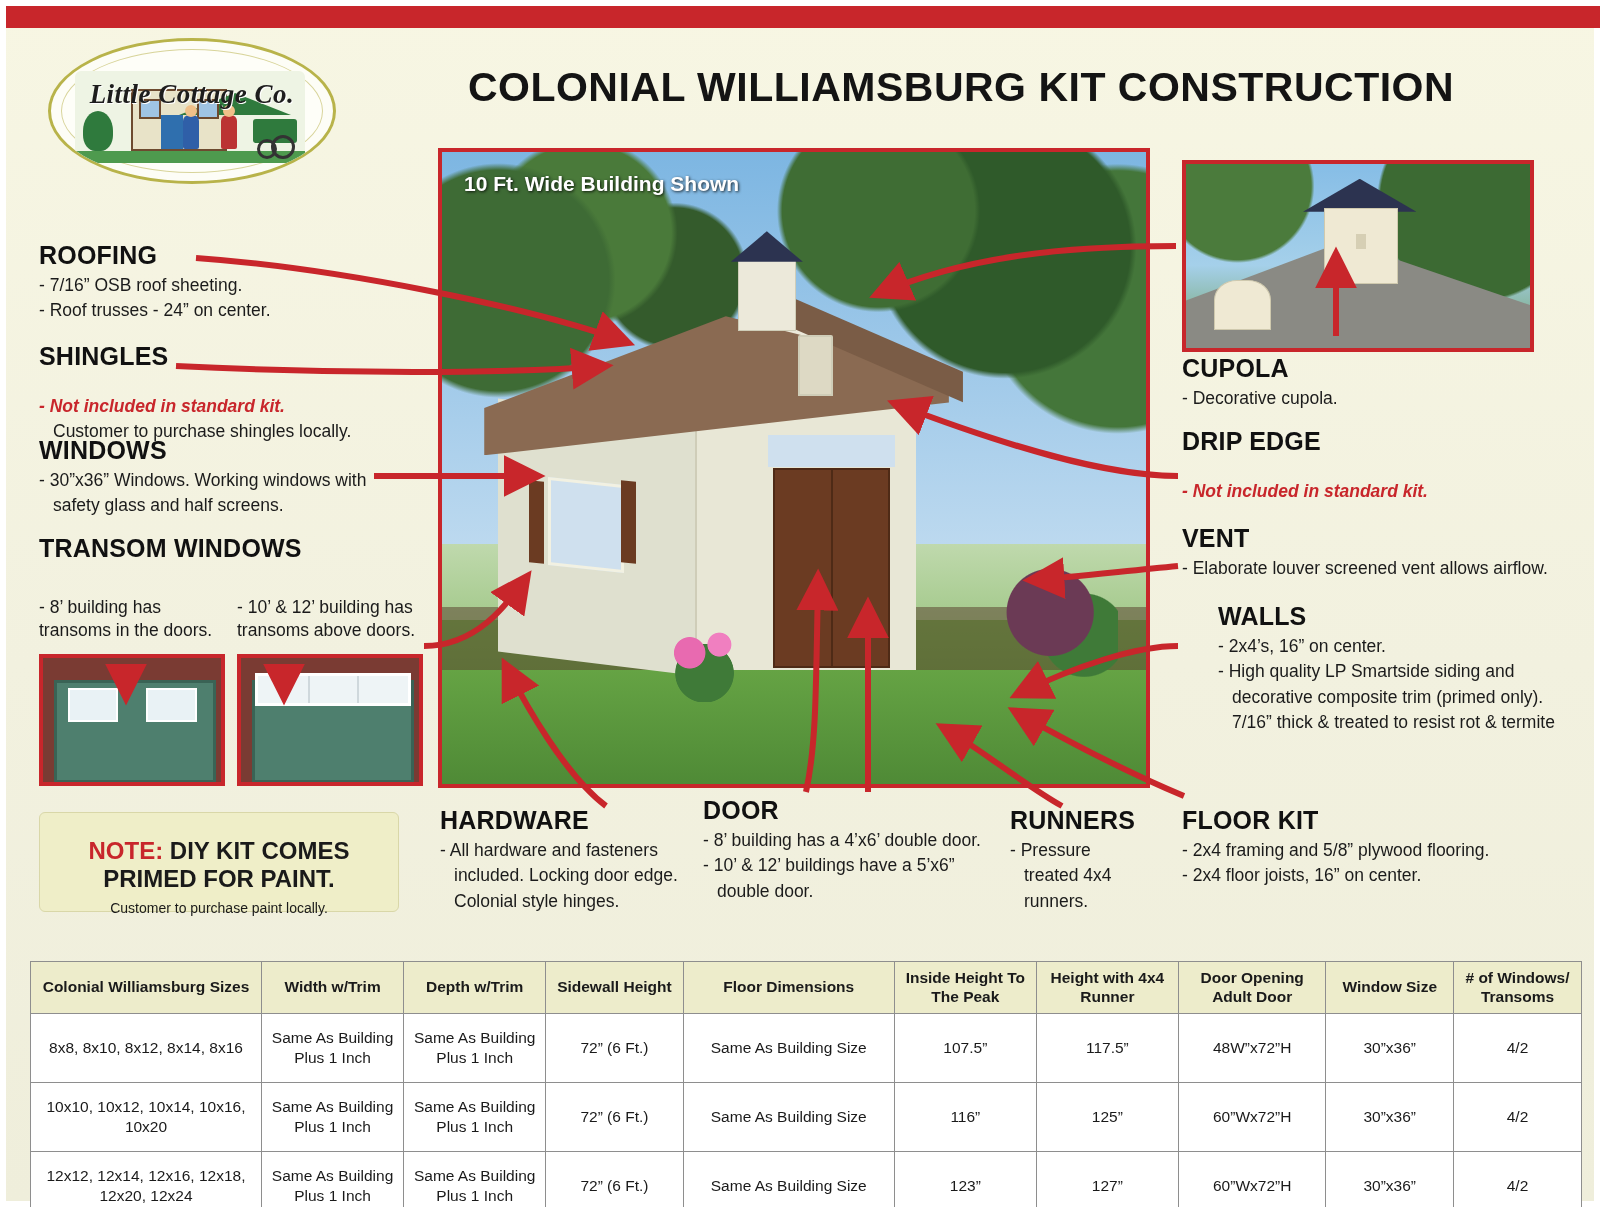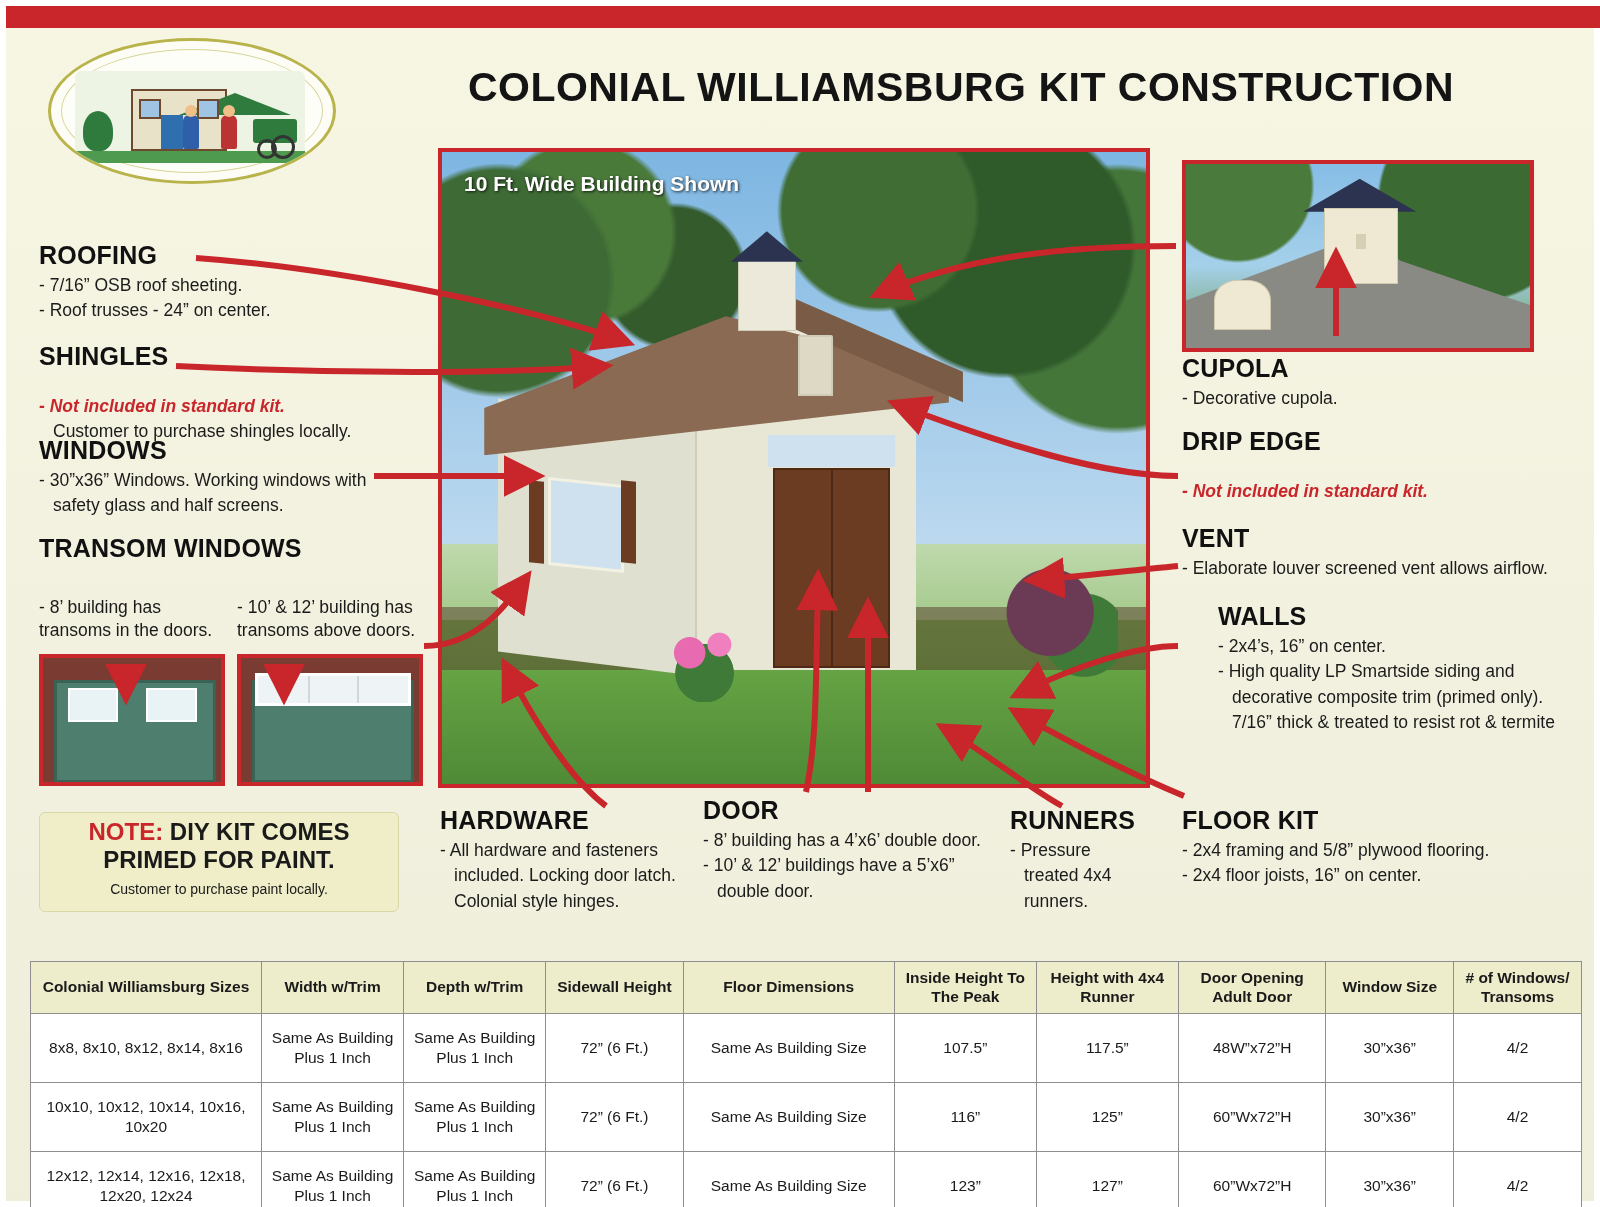--- a/index.html
+++ b/index.html
@@ -153,21 +153,21 @@
   .blk{position:absolute;}
   .h{font-size:25px;font-weight:bold;letter-spacing:.2px;color:#111;margin:0 0 4px 0;}
   .li{font-size:17.5px;line-height:1.33;color:#1b1b1b;margin:0 0 2px 0;}
   .li.red{color:#c8262b;font-weight:bold;font-style:italic;margin-top:24px;}
   .li.ind{padding-left:14px;}
   .sub{font-size:17.5px;line-height:1.3;}
   
   .note{
     position:absolute;left:33px;top:806px;width:360px;height:100px;
     background:#efeec8;border:1px solid #d9d7a8;border-radius:6px;
-    text-align:center;padding-top:5px;box-sizing:border-box;
+    text-align:center;padding-top:24px;box-sizing:border-box;
   }
   .note .n1{font-size:24px;font-weight:bold;line-height:1.15;}
   .note .n1 em{color:#c8262b;font-style:normal;}
   .note .n2{font-size:14px;margin-top:8px;}
   
   .arrows{position:absolute;left:0;top:0;width:1600px;height:1207px;pointer-events:none;}
   
   .tbl{
     position:absolute;left:24px;top:955px;width:1552px;
     border-collapse:collapse;background:#fff;
@@ -197,20 +197,21 @@
         <div class="logo-door"></div>
       </div>
       <div class="logo-fig a">
           <div class="head"></div>
         </div>
       <div class="logo-fig b">
           <div class="head"></div>
         </div>
       <div class="logo-wagon"></div>
     </div>
+    <div class="logo-text">Little Cottage Co.</div>
   </div>
 
   <div class="title">COLONIAL WILLIAMSBURG KIT CONSTRUCTION</div>
 
   <div class="photo">
     <div class="ph-sky"></div>
     <div class="ph-trees"></div>
     <div class="ph-lawn"></div>
     <div class="ph-mulch"></div>
     <div class="shed-side"></div>
@@ -304,21 +305,21 @@
     <div class="h">WALLS</div>
     <div class="li">- 2x4’s, 16” on center.</div>
     <div class="li">- High quality LP Smartside siding and</div>
     <div class="li ind">decorative composite trim (primed only).</div>
     <div class="li ind">7/16” thick &amp; treated to resist rot &amp; termite</div>
   </div>
 
   <div class="blk" style="left:434px;top:800px;width:250px;">
     <div class="h">HARDWARE</div>
     <div class="li">- All hardware and fasteners</div>
-    <div class="li ind">included. Locking door latch.</div>
+    <div class="li ind">included. Locking door edge.</div>
     <div class="li ind">Colonial style hinges.</div>
   </div>
 
   <div class="blk" style="left:697px;top:790px;width:290px;">
     <div class="h">DOOR</div>
     <div class="li">- 8’ building has a 4’x6’ double door.</div>
     <div class="li">- 10’ &amp; 12’ buildings have a 5’x6”</div>
     <div class="li ind">double door.</div>
   </div>
 

